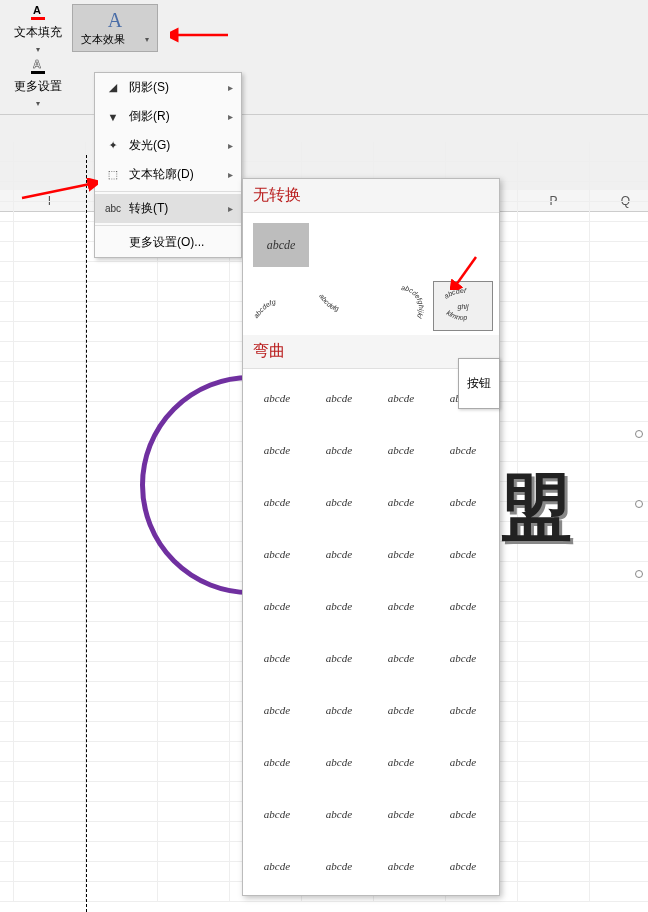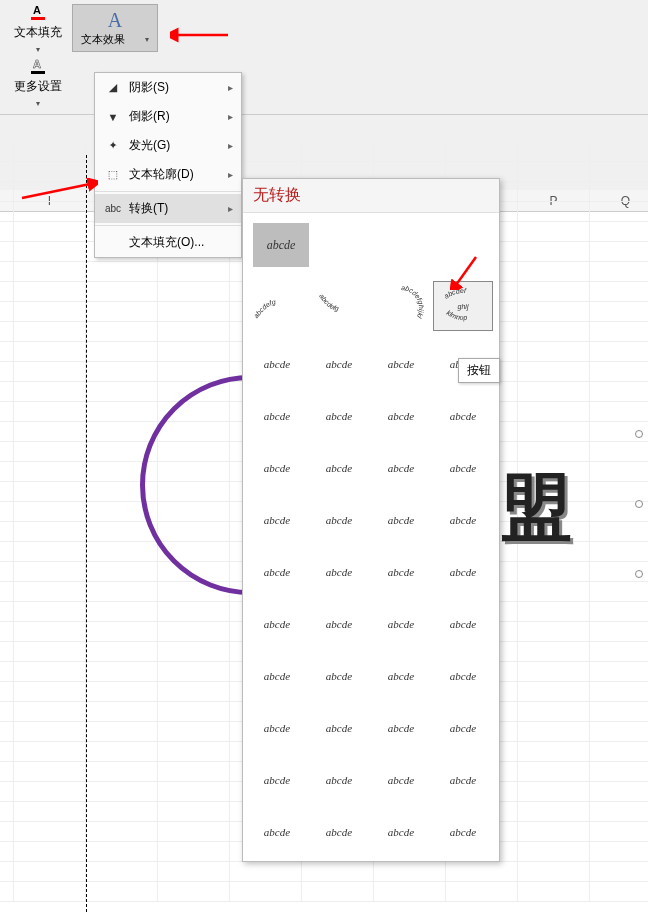--- a/index.html
+++ b/index.html
@@ -31,21 +31,21 @@
 
 .submenu { position: absolute; left: 242px; top: 178px; width: 258px; background: #fff; border: 1px solid #bbb; box-shadow: 2px 2px 6px rgba(0,0,0,0.25); }
 .sub-section-label { padding: 6px 10px; font-size: 16px; color: #b91c1c; background: #f5f5f5; border-bottom: 1px solid #e0e0e0; }
 .thumb-grid { display: flex; flex-wrap: wrap; padding: 4px; gap: 2px; }
 .thumb { width: 60px; height: 50px; border: 1px solid transparent; display: flex; align-items: center; justify-content: center; font-size: 11px; font-style: italic; color: #333; cursor: pointer; font-family: Georgia, serif; }
 .thumb.big { width: 56px; height: 44px; background: #bdbdbd; font-size: 12px; margin: 6px; }
 
 .path-thumb { width: 60px; height: 50px; display: flex; align-items: center; justify-content: center; cursor: pointer; border: 1px solid transparent; }
 .path-thumb.highlight { border: 1px solid #888; background: #f0f0f0; }
 
-.tooltip { position: absolute; background: #fff; border: 1px solid #aaa; padding: 3px 8px; font-size: 12px; box-shadow: 1px 1px 3px rgba(0,0,0,0.2); }
+.tooltip { position: absolute; background: #fff; border: 1px solid #aaa; padding: 16px 8px; font-size: 12px; box-shadow: 1px 1px 3px rgba(0,0,0,0.2); }
 
 .red-arrow { position: absolute; pointer-events: none; }
 
 .circle-shape { position: absolute; left: 140px; top: 375px; width: 220px; height: 220px; border: 5px solid #7030a0; border-radius: 50%; }
 
 .big-char { position: absolute; left: 500px; top: 460px; font-size: 72px; font-weight: bold; color: #222; text-shadow: 3px 3px 0 #888; font-family: "SimSun", serif; }
 
 .handle-dot { position: absolute; width: 8px; height: 8px; border: 1px solid #888; border-radius: 50%; background: #fff; }
 
 .fill-icon { display:inline-block; width:14px; height:14px; position:relative; }
@@ -605,21 +605,21 @@
   </div>
   <div class="menu-sep"></div>
   <div class="menu-item highlighted">
     <span class="menu-icon" style="font-size:10px;">abc</span>
     <span>转换(T)</span>
     <span class="menu-arrow">▸</span>
   </div>
   <div class="menu-sep"></div>
   <div class="menu-item">
     <span class="menu-icon"></span>
-    <span>文本填充(O)...</span>
+    <span>更多设置(O)...</span>
   </div>
 </div>
 
 <svg class="red-arrow" style="left:20px; top:178px; width:78px; height:24px;">
   <defs>
       <marker id="ah2" markerWidth="8" markerHeight="8" refX="1" refY="3" orient="auto">
         <polygon points="0 0, 6 3, 0 6" fill="red"></polygon>
       </marker>
     </defs>
   <line x1="2" y1="20" x2="70" y2="6" stroke="red" stroke-width="2.5" marker-end="url(#ah2)"></line>
@@ -654,20 +654,21 @@
       <svg class="arc-text" viewBox="0 0 50 44">
           <path id="p4a" d="M8,15 Q25,3 42,15" fill="none"></path>
           <path id="p4b" d="M8,30 Q25,42 42,30" fill="none"></path>
           <text><textPath href="#p4a">abcdef</textPath></text>
           <text x="25" y="25" text-anchor="middle" font-size="7" font-style="italic">ghij</text>
           <text><textPath href="#p4b">klmnop</textPath></text>
         </svg>
     </div>
   </div>
 
+  <div class="sub-section-label">弯曲</div>
   <div class="thumb-grid">
 
     <div class="thumb">abcde</div>
     <div class="thumb">abcde</div>
     <div class="thumb">abcde</div>
     <div class="thumb">abcde</div>
 
     <div class="thumb">abcde</div>
     <div class="thumb">abcde</div>
     <div class="thumb">abcde</div>

